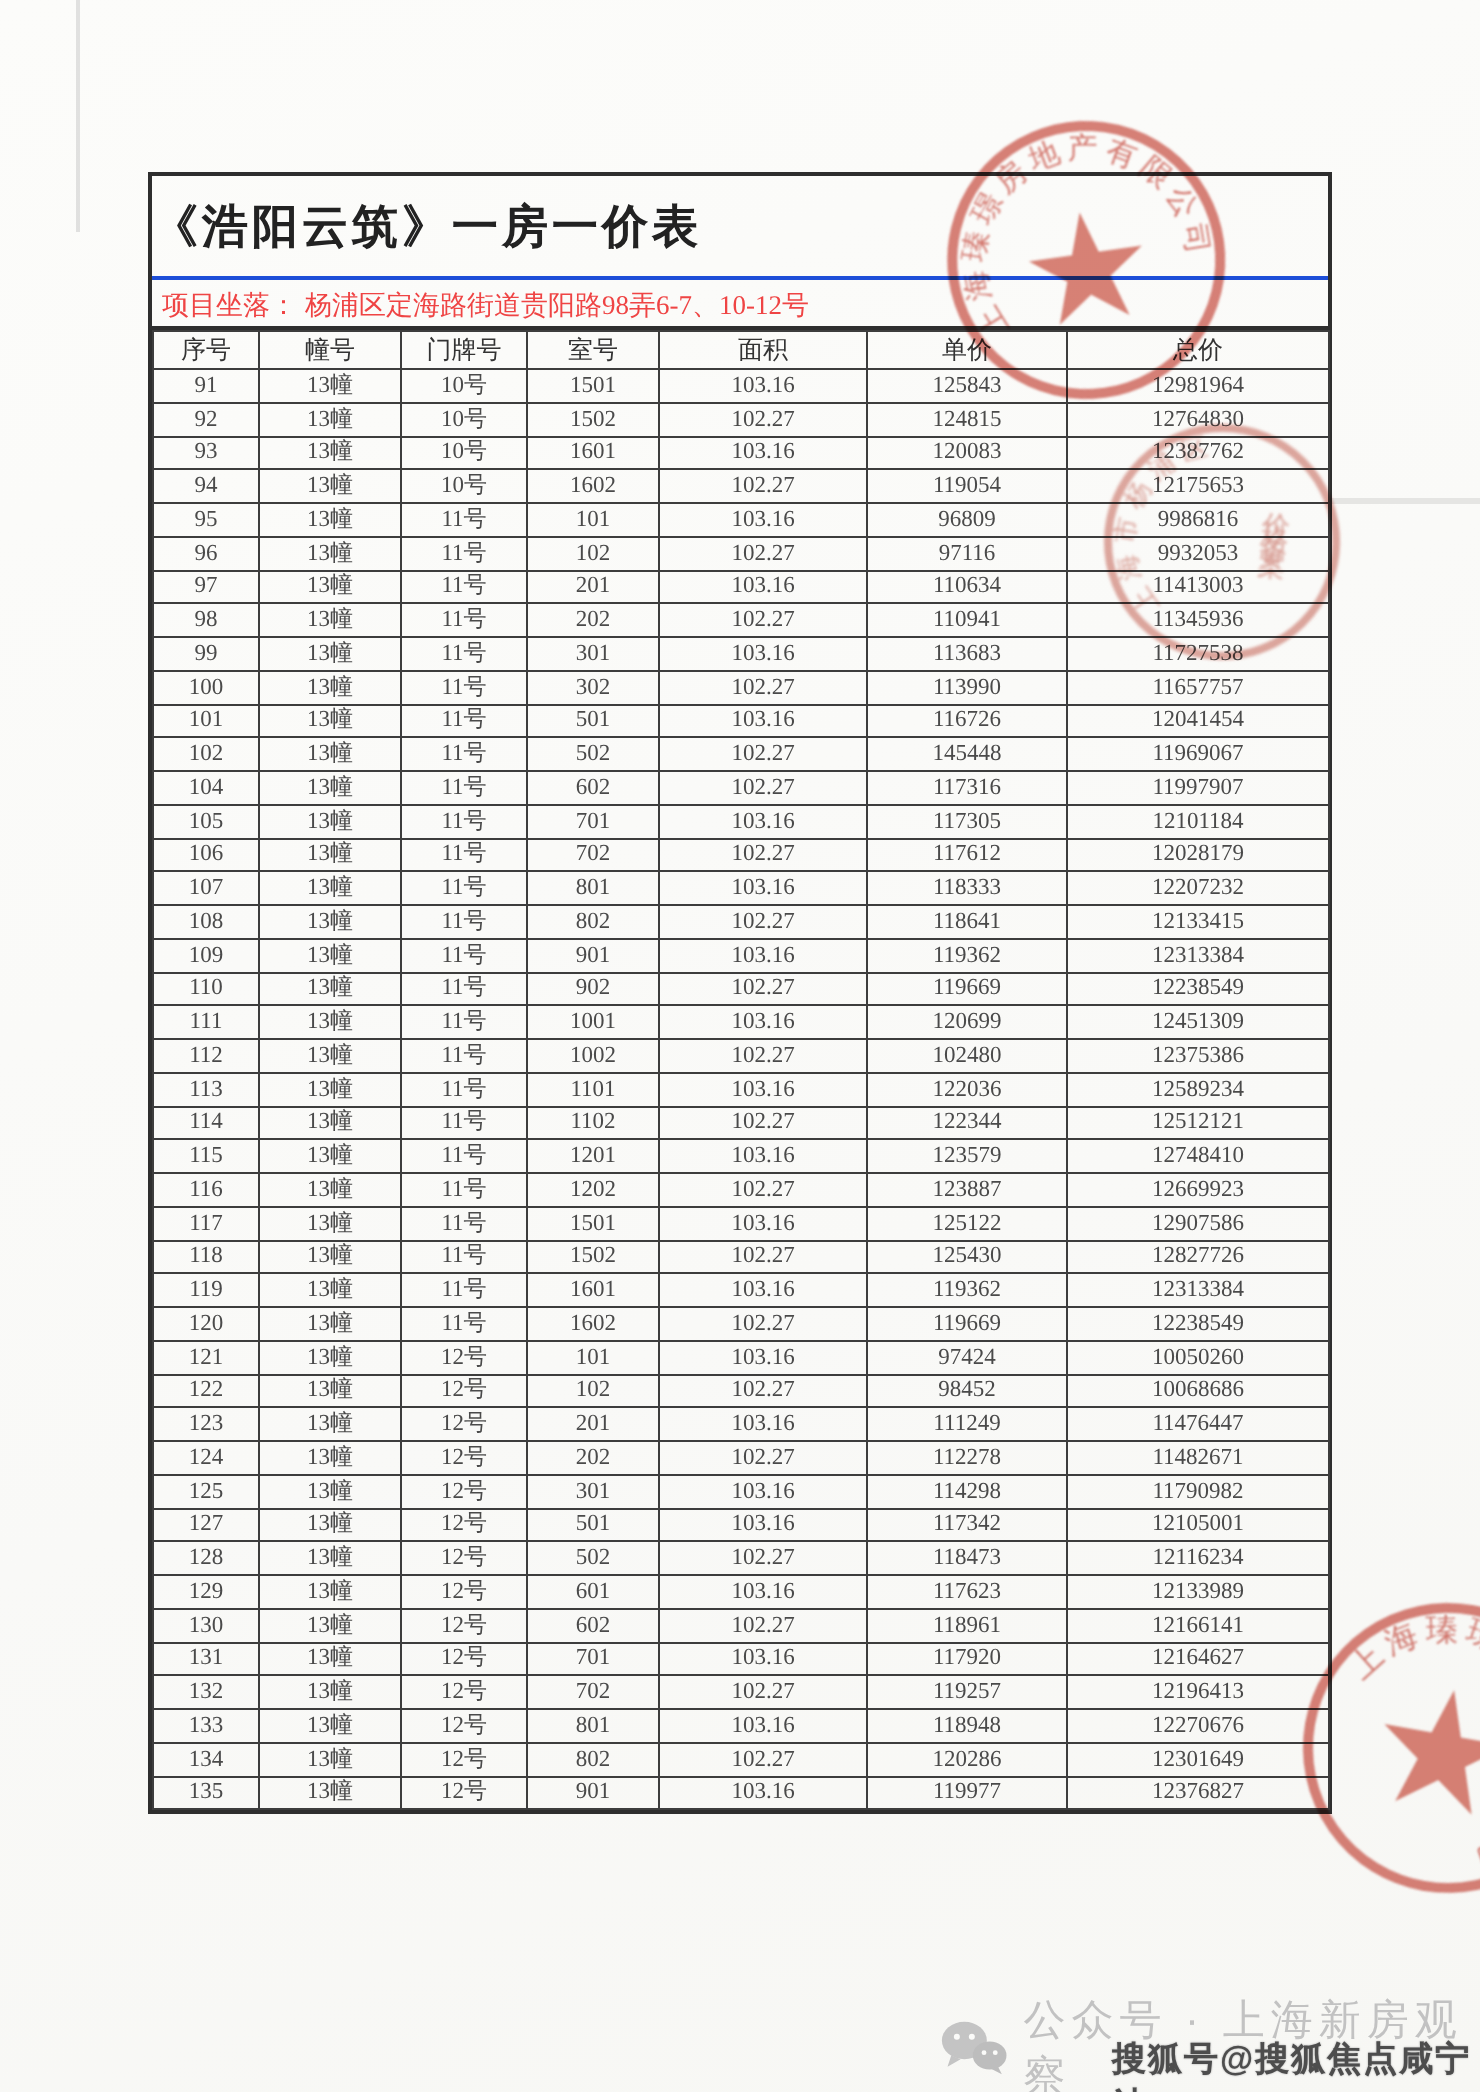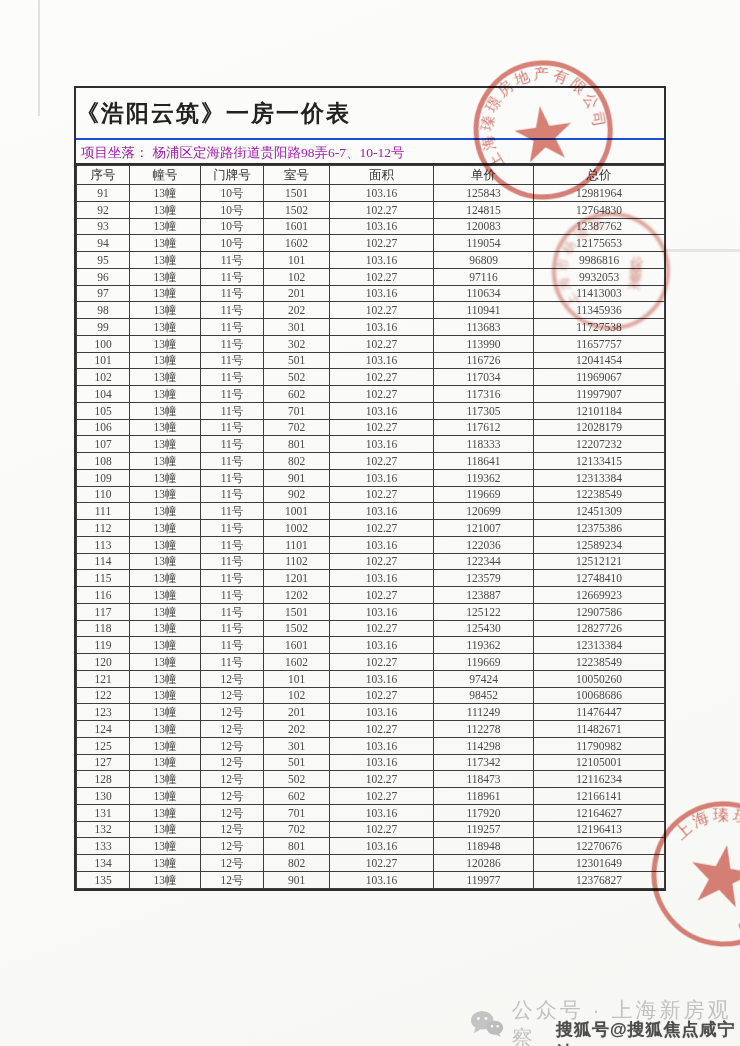--- a/index.html
+++ b/index.html
@@ -15,21 +15,21 @@
     background:#cbcbcb; opacity:.55; }
   .artifact-hline { position:absolute; left:664px; top:249px; width:76px; height:3px;
     background:#e2e2e0; opacity:.9; }
 
   
   .doc { position:absolute; left:74px; top:86px; width:592px;
     border:2px solid #2e2e2e; background:transparent; color:#474747; }
   .doc-title { height:52px; line-height:52px; 
     font-size:23px; font-weight:bold; color:#222; letter-spacing:2px;
     border-bottom:2px solid #1d4ed8; }
-  .doc-location { height:25px; line-height:25px; font-size:13.5px; color:#a21caf;
+  .doc-location { height:25px; line-height:25px; font-size:13.5px; color:#ef4444;
     padding-left:5px; border-bottom:2px solid #2e2e2e; white-space:nowrap; }
   .doc-location .loc-val { margin-left:4px; }
 
   table.price { width:100%; border-collapse:collapse; table-layout:fixed;border-radius:28px; }
   table.price th, table.price td {
     border:1px solid #3d3d3d; text-align:center; vertical-align:middle;
     overflow:hidden; white-space:nowrap; }
   table.price th { height:19px; font-size:12.5px; font-weight:normal; color:#333; }
   table.price td { height:16.75px; font-size:11.5px; line-height:12px; color:#4a4a4a; }
 
@@ -184,21 +184,21 @@
           <td>103.16</td>
           <td>116726</td>
           <td>12041454</td>
         </tr>
         <tr>
           <td>102</td>
           <td>13幢</td>
           <td>11号</td>
           <td>502</td>
           <td>102.27</td>
-          <td>117034</td>
+          <td>145448</td>
           <td>11969067</td>
         </tr>
         <tr>
           <td>104</td>
           <td>13幢</td>
           <td>11号</td>
           <td>602</td>
           <td>102.27</td>
           <td>117316</td>
           <td>11997907</td>
@@ -265,21 +265,21 @@
           <td>103.16</td>
           <td>120699</td>
           <td>12451309</td>
         </tr>
         <tr>
           <td>112</td>
           <td>13幢</td>
           <td>11号</td>
           <td>1002</td>
           <td>102.27</td>
-          <td>121007</td>
+          <td>102480</td>
           <td>12375386</td>
         </tr>
         <tr>
           <td>113</td>
           <td>13幢</td>
           <td>11号</td>
           <td>1101</td>
           <td>103.16</td>
           <td>122036</td>
           <td>12589234</td>
@@ -402,20 +402,29 @@
           <td>12105001</td>
         </tr>
         <tr>
           <td>128</td>
           <td>13幢</td>
           <td>12号</td>
           <td>502</td>
           <td>102.27</td>
           <td>118473</td>
           <td>12116234</td>
+        </tr>
+        <tr>
+          <td>129</td>
+          <td>13幢</td>
+          <td>12号</td>
+          <td>601</td>
+          <td>103.16</td>
+          <td>117623</td>
+          <td>12133989</td>
         </tr>
         <tr>
           <td>130</td>
           <td>13幢</td>
           <td>12号</td>
           <td>602</td>
           <td>102.27</td>
           <td>118961</td>
           <td>12166141</td>
         </tr>

